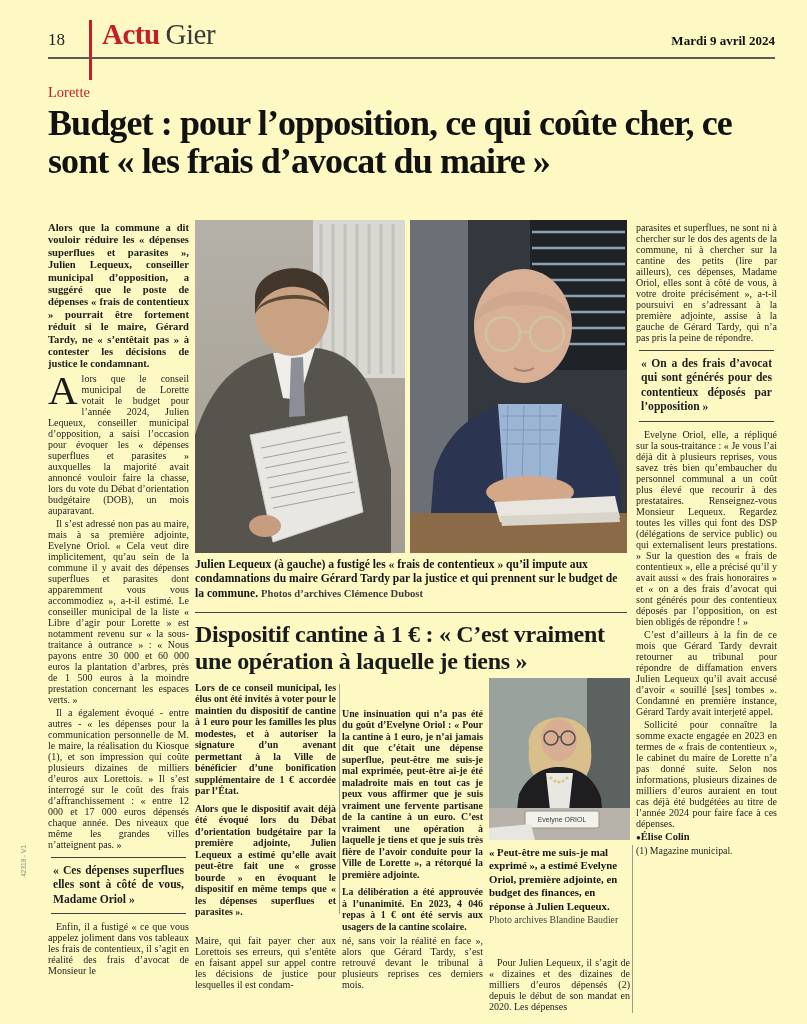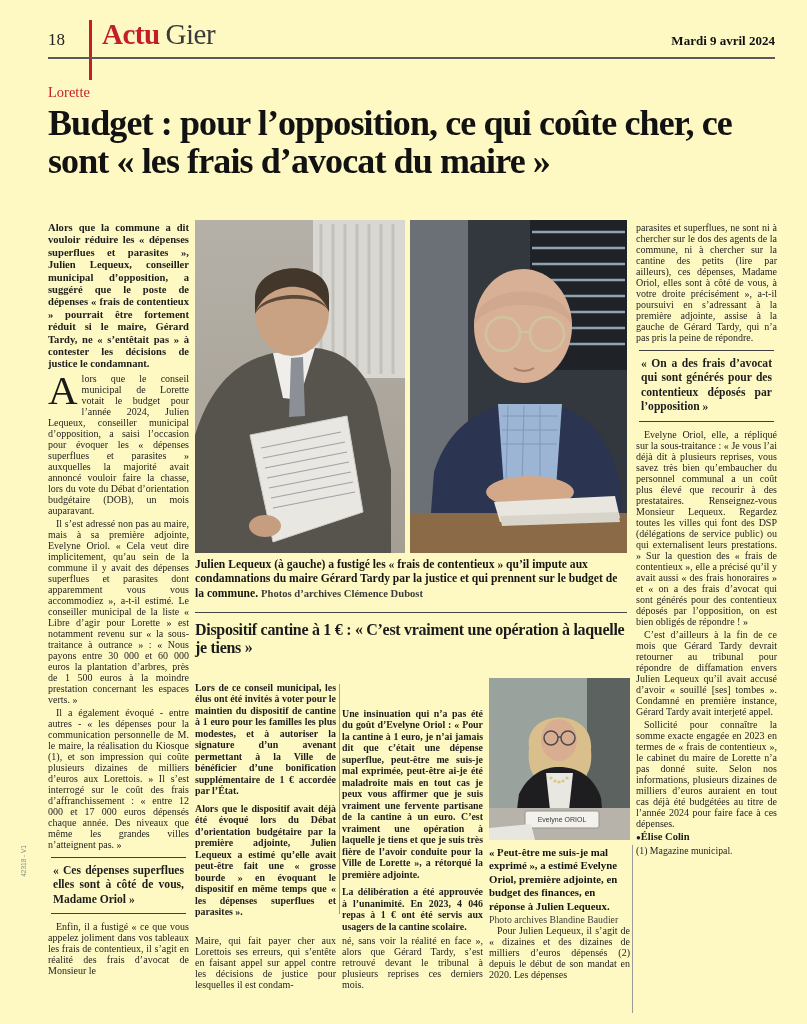--- a/index.html
+++ b/index.html
@@ -34,35 +34,35 @@
   .author::before{content:"\25CF ";font-size:8px;}
   .fn{font-size:9.8px;line-height:1.18;margin:0;}
   
   .photos{position:absolute;left:195px;top:220px;width:432px;height:333px;display:flex;gap:5px;}
   .ph{height:100%;overflow:hidden;}
   .ph svg{display:block;}
   .cap1{position:absolute;left:195px;top:558px;width:432px;font-size:11.6px;font-weight:bold;
         line-height:1.25;color:#151515;}
   .credit{font-weight:bold;font-size:10.6px;color:#3c3c3c;}
   .midrule{position:absolute;left:195px;top:612px;width:432px;height:1px;background:#444;}
-  .subhead{position:absolute;left:195px;top:621px;width:432px;font-size:16px;font-weight:bold;
+  .subhead{position:absolute;left:195px;top:621px;width:432px;font-size:24px;font-weight:bold;
            letter-spacing:-0.3px;line-height:1.12;color:#1b1b1b;}
   .cA{left:195px;top:682px;width:141px;height:238px;}
   .cB{left:342px;top:708px;width:141px;height:238px;}
   .sb{font-weight:bold;font-size:9.9px;line-height:1.16;text-align:justify;}
   .sb p{margin:0 0 6px;}
   .divAB{position:absolute;left:339px;top:684px;width:1px;height:230px;background:#9a9a9a;}
   .divC{position:absolute;left:632px;top:845px;width:1px;height:168px;background:#9a9a9a;}
   .p5{left:195px;top:935px;width:141px;height:80px;}
   .p6{left:342px;top:935px;width:141px;height:80px;}
   .ph3{position:absolute;left:489px;top:678px;width:141px;height:162px;overflow:hidden;}
   .cap2{position:absolute;left:489px;top:846px;width:141px;font-size:10.8px;font-weight:bold;
         line-height:1.25;color:#151515;}
   .credit2{font-weight:normal;font-size:9.8px;color:#3c3c3c;}
-  .p7{left:489px;top:925px;width:141px;height:67px;}
+  .p7{left:489px;top:957px;width:141px;height:67px;}
 </style>
 </head>
 <body>
 
 <div class="page">
 
   <div class="hdr-num">18</div>
   <div class="hdr-bar"></div>
   <div class="hdr-title">
     <span class="t1">Actu</span><span class="t2">Gier</span>

